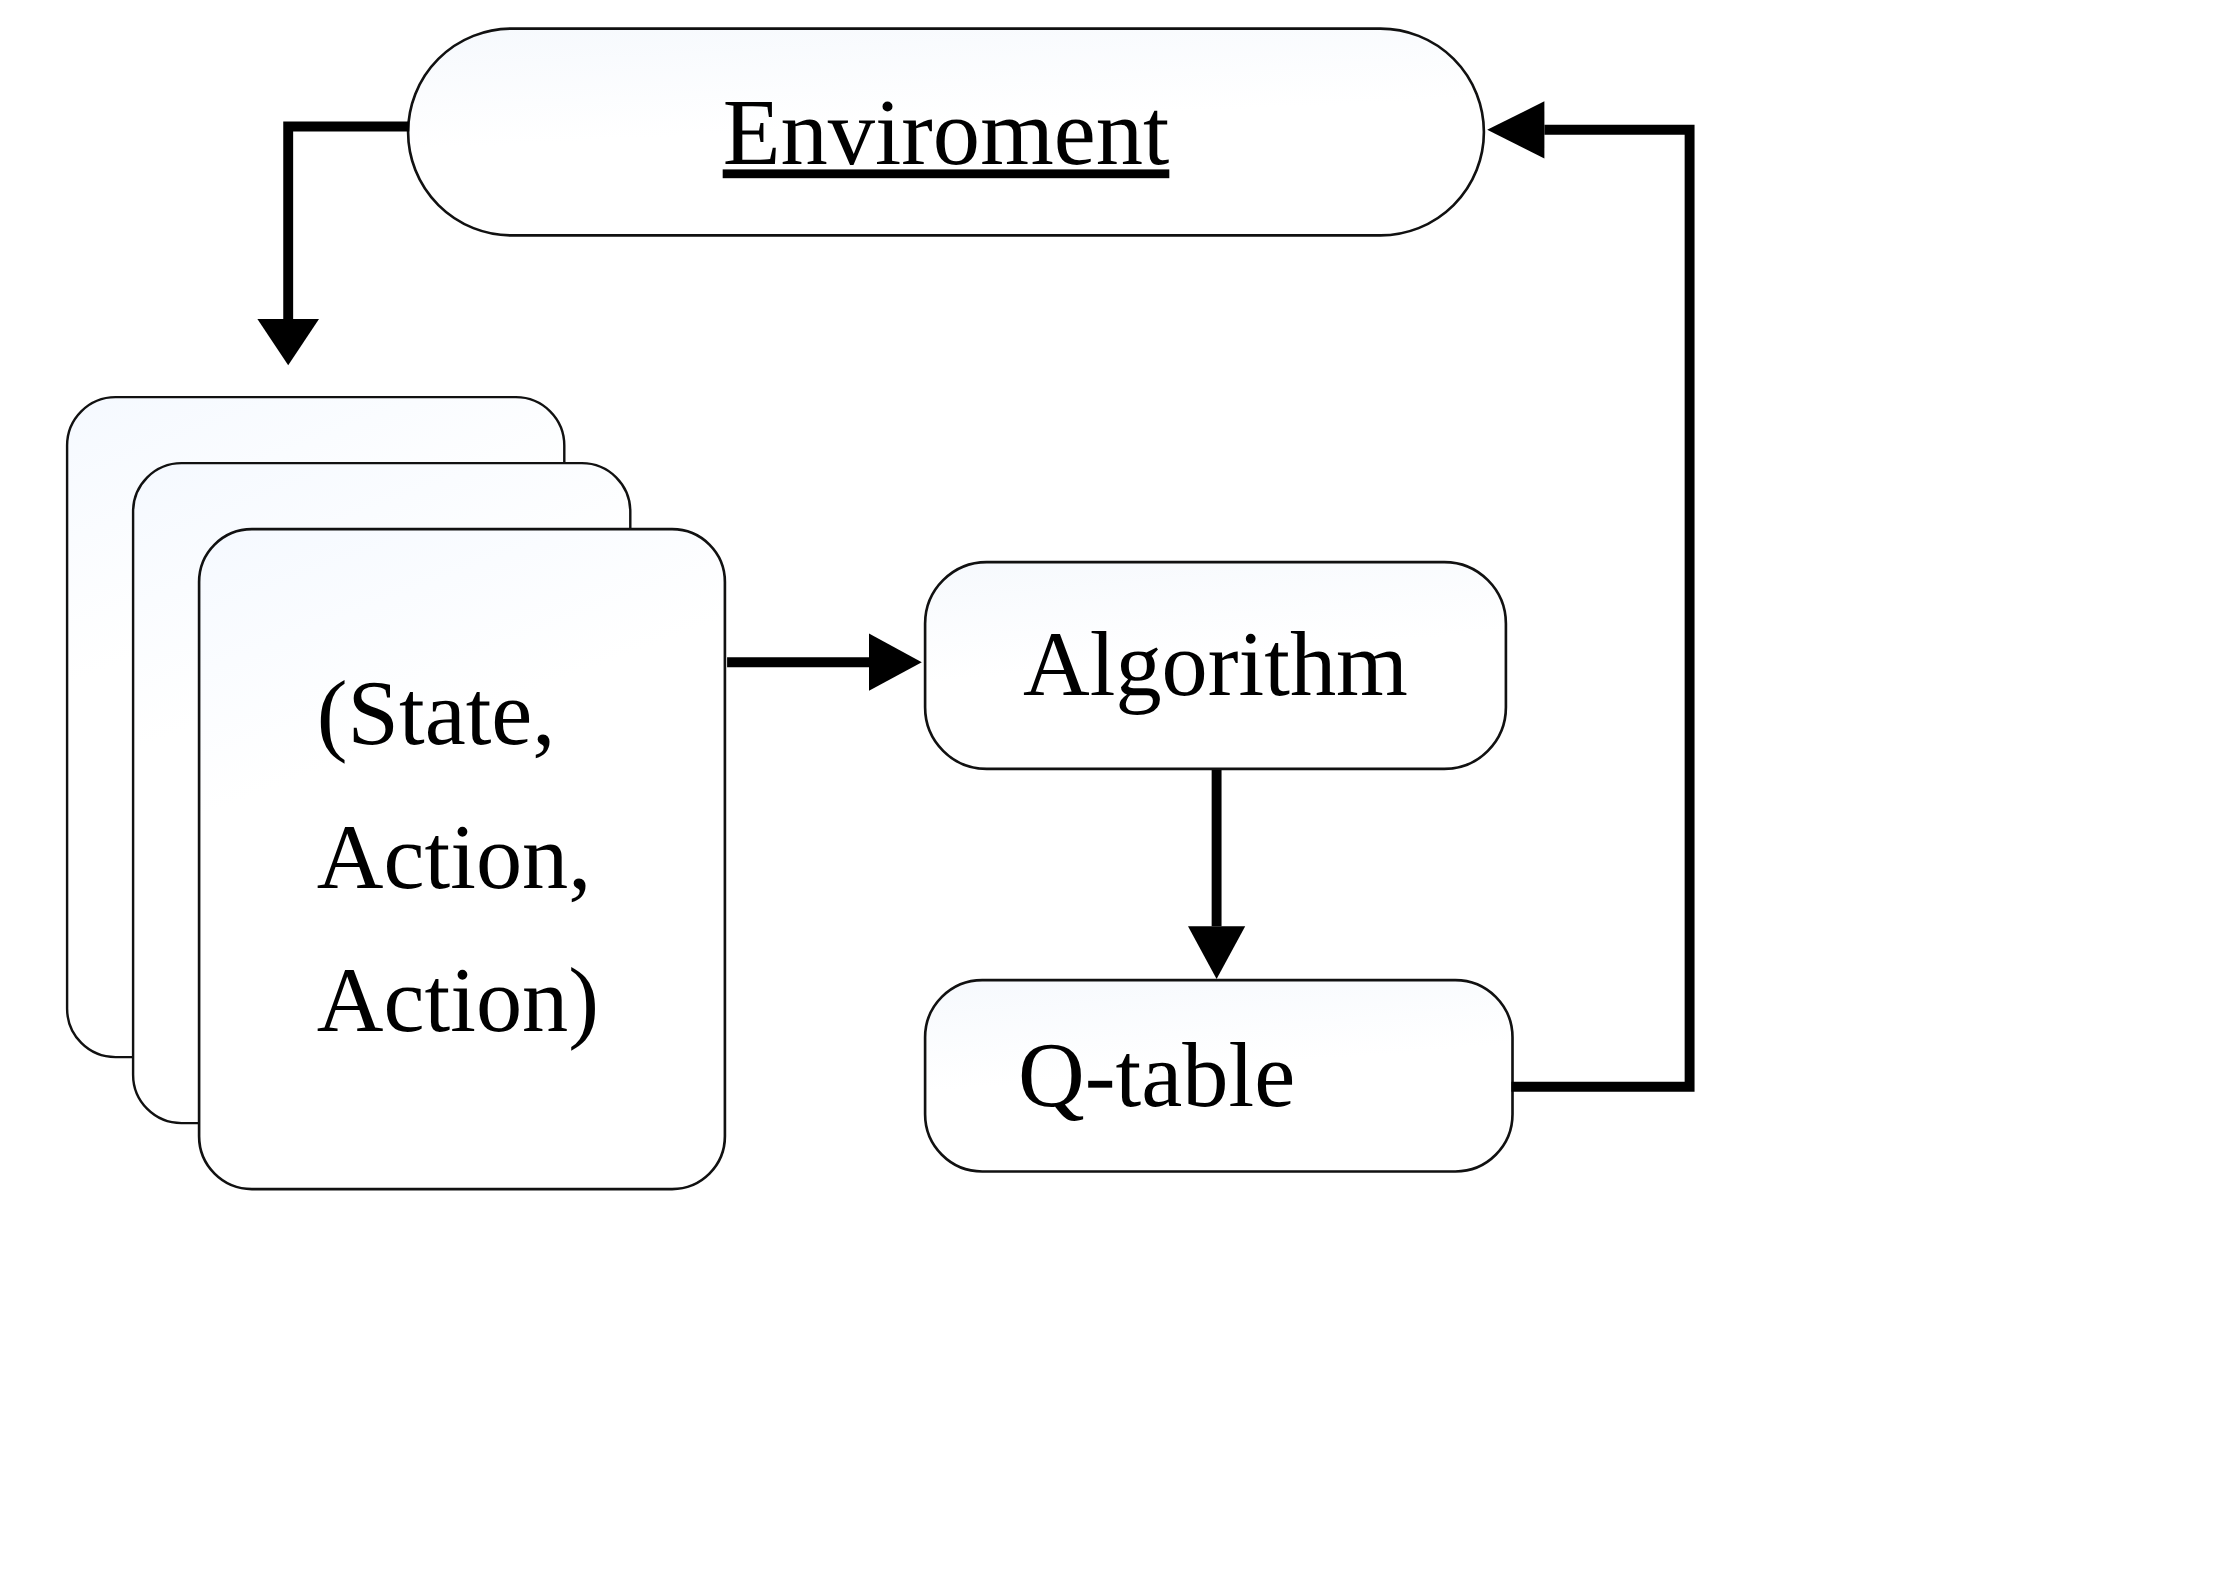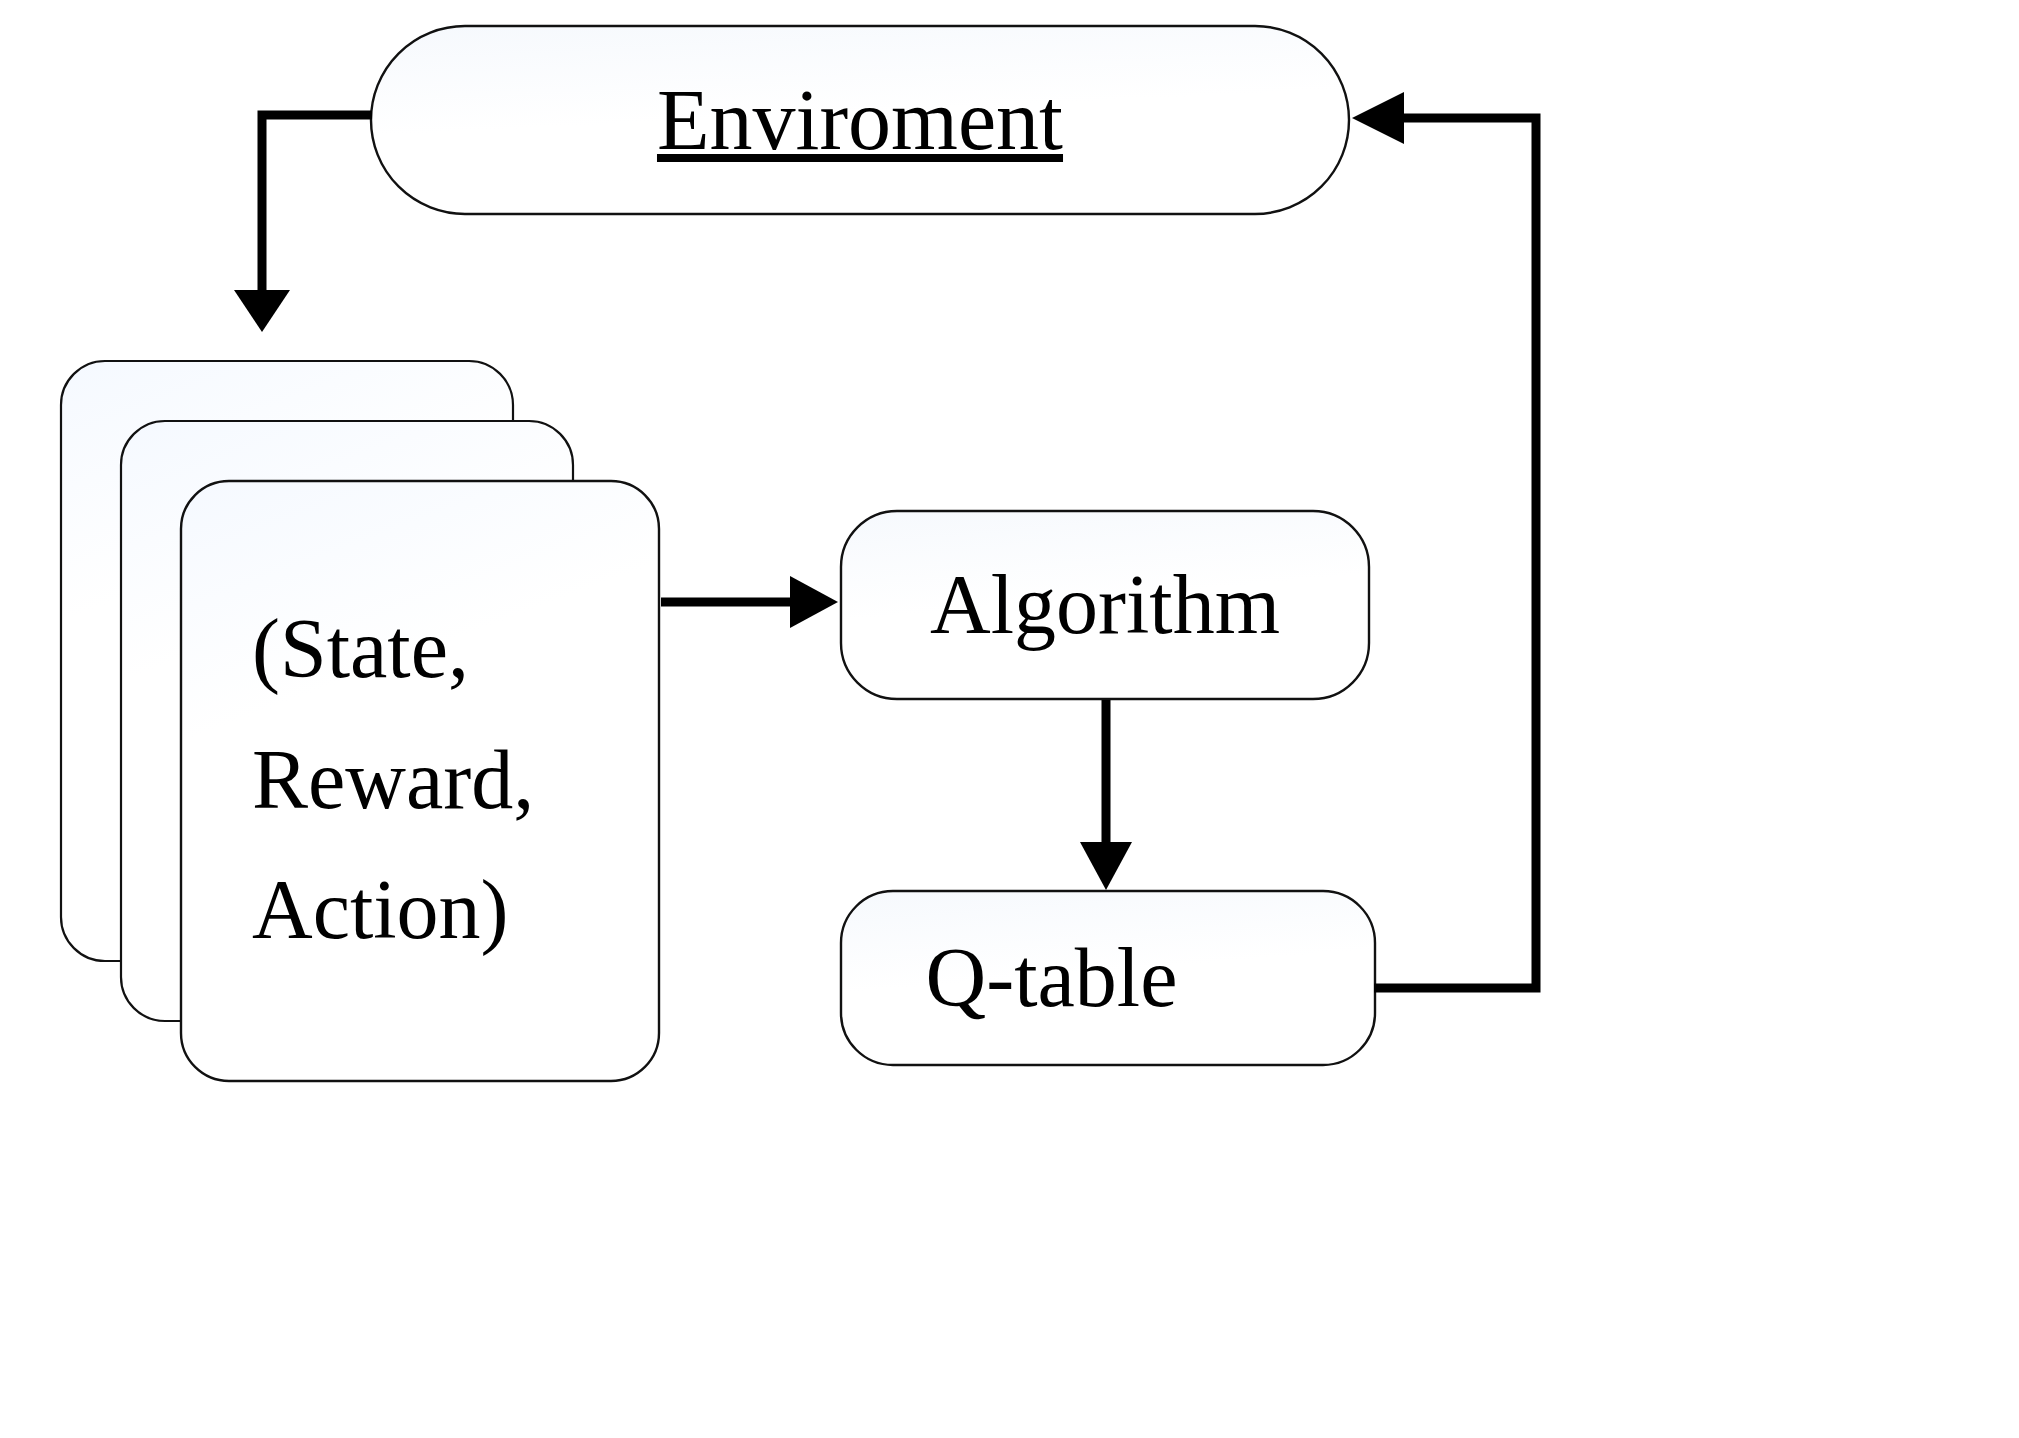--- a/index.html
+++ b/index.html
@@ -55,21 +55,21 @@
     left: 180px;  top: 480px; width: 480px; height: 600px;
     font-size: 84px;
     align-items: center;
     justify-content: center;
     flex-direction: column;
   }
   .card-line {
     display: block;
     width: 100%;
     text-align: left;
-    padding-left: 72px;
+    padding-left: 108px;
     box-sizing: border-box;
     margin: 14px 0;
   }
 </style>
 </head>
 <body>
 
 <div id="canvas">
 
   <svg id="diagram-svg" viewBox="0 0 2019 1438" xmlns="http://www.w3.org/2000/svg">
@@ -116,21 +116,21 @@
       <path d="M 1374 988 L 1536 988 L 1536 118 L 1404 118" fill="none" stroke="#000000" stroke-width="9" stroke-linecap="butt" stroke-linejoin="miter"></path>
       <polygon points="1404,92 1404,144 1352,118" fill="#000000"></polygon>
     </g>
 
   </svg>
 
   <div class="node-label label-env">Enviroment</div>
 
   <div class="node-label label-card">
     <span class="card-line">(State,</span>
-    <span class="card-line">Reward,</span>
+    <span class="card-line">Action,</span>
     <span class="card-line">Action)</span>
   </div>
 
   <div class="node-label label-algorithm">Algorithm</div>
 
   <div class="node-label label-qtable">Q-table</div>
 
 </div>
 
 </body></html>

